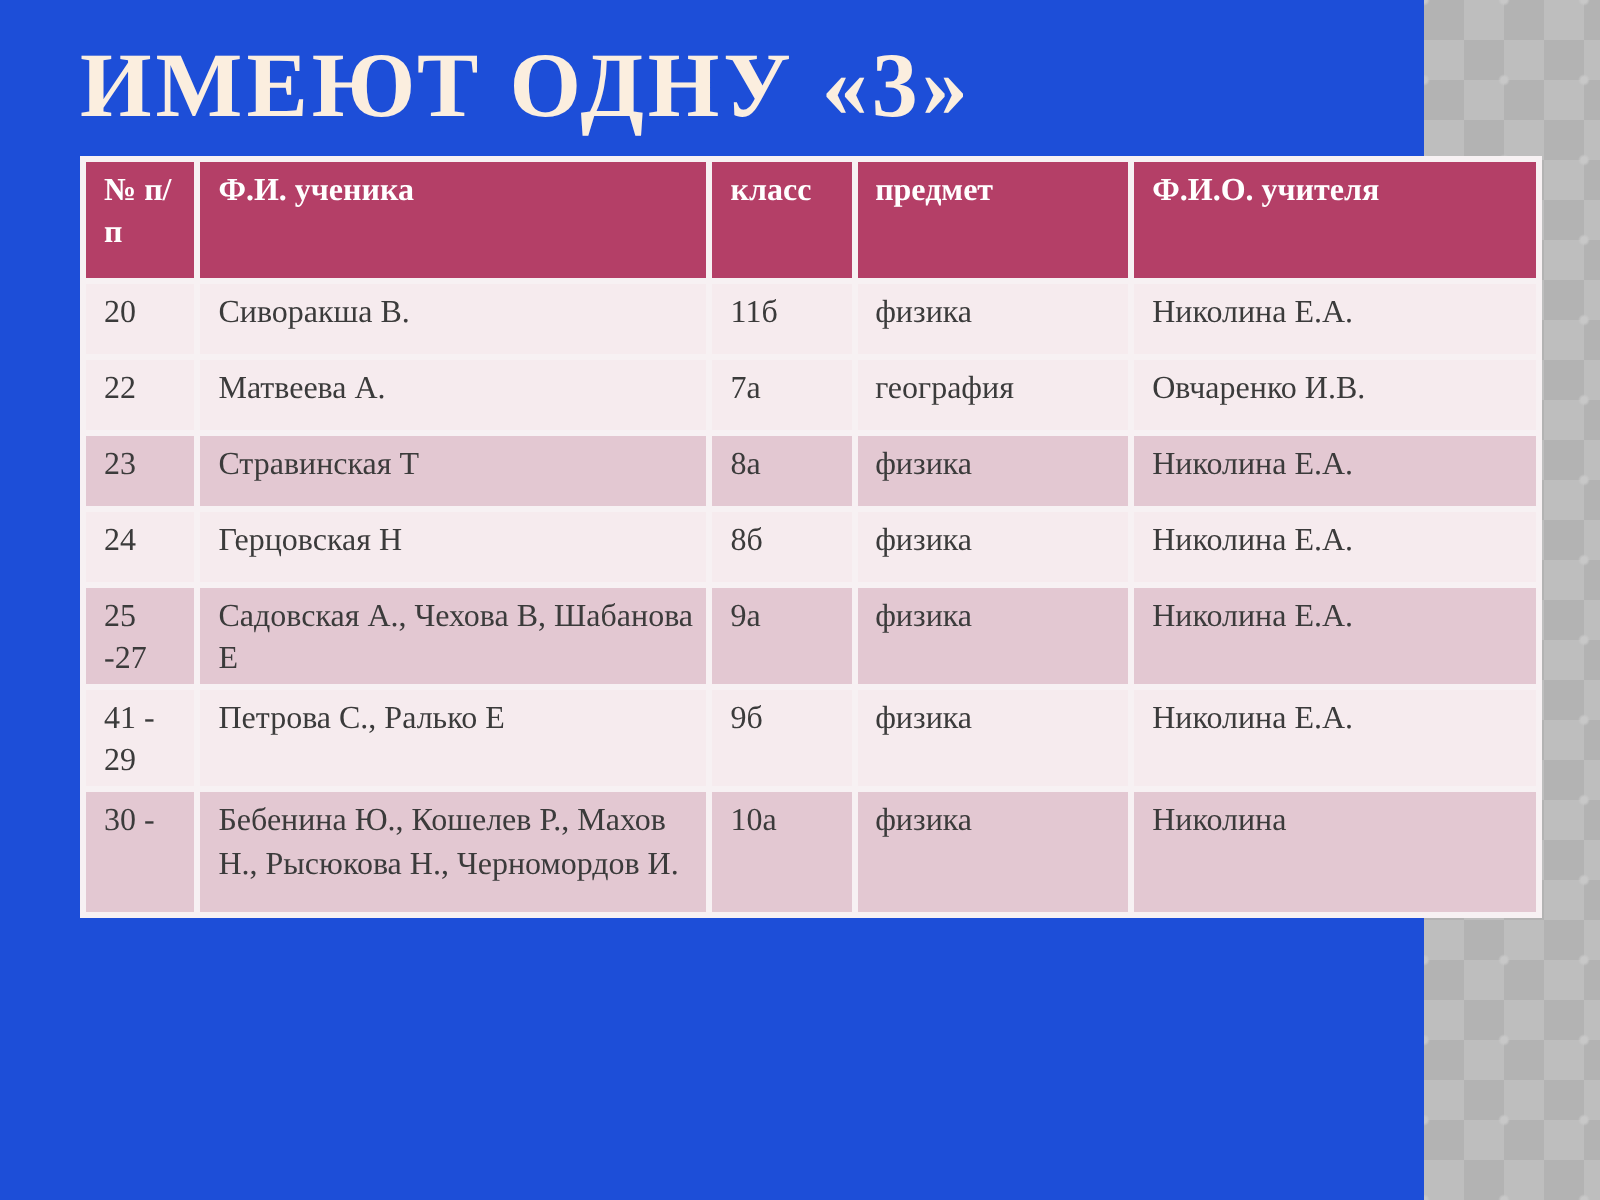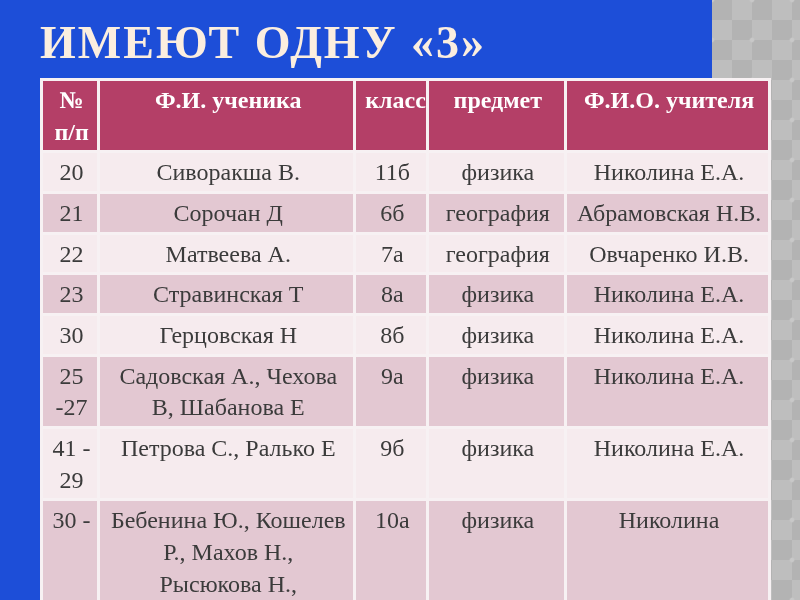--- a/index.html
+++ b/index.html
@@ -59,23 +59,23 @@
     table-layout: fixed;
     width: 731px;
   }
   col.c0 { width: 54px; }
   col.c1 { width: 252px; }
   col.c2 { width: 69px; }
   col.c3 { width: 135px; }
   col.c4 { width: 200px; }
   th, td {
     vertical-align: top;
-    text-align: center;
+    text-align: left;
     padding: 4px 6px 2px 9px;
-    font-size: 24px;
+    font-size: 16px;
     line-height: 1.32;
     overflow: hidden;
   }
   thead tr { height: 58px; }
   thead th {
     background: #b43f67;
     color: #ffffff;
     font-weight: 700;
     font-family: "Liberation Serif", serif;
   }
@@ -118,43 +118,36 @@
         </tr>
       </thead>
       <tbody>
           <tr class="light">
             <td>20</td>
             <td>Сиворакша В.</td>
             <td>11б</td>
             <td>физика</td>
             <td>Николина Е.А.</td>
           </tr>
-          <tr class="dark">
-            <td>21</td>
-            <td>Сорочан Д</td>
-            <td>6б</td>
-            <td>география</td>
-            <td>Абрамовская Н.В.</td>
-          </tr>
           <tr class="light">
             <td>22</td>
             <td>Матвеева А.</td>
             <td>7а</td>
             <td>география</td>
             <td>Овчаренко И.В.</td>
           </tr>
           <tr class="dark">
             <td>23</td>
             <td>Стравинская Т</td>
             <td>8а</td>
             <td>физика</td>
             <td>Николина Е.А.</td>
           </tr>
           <tr class="light">
-            <td>30</td>
+            <td>24</td>
             <td>Герцовская Н</td>
             <td>8б</td>
             <td>физика</td>
             <td>Николина Е.А.</td>
           </tr>
           <tr class="dark">
             <td>25 -27</td>
             <td>Садовская А., Чехова В, Шабанова Е</td>
             <td>9а</td>
             <td>физика</td>

